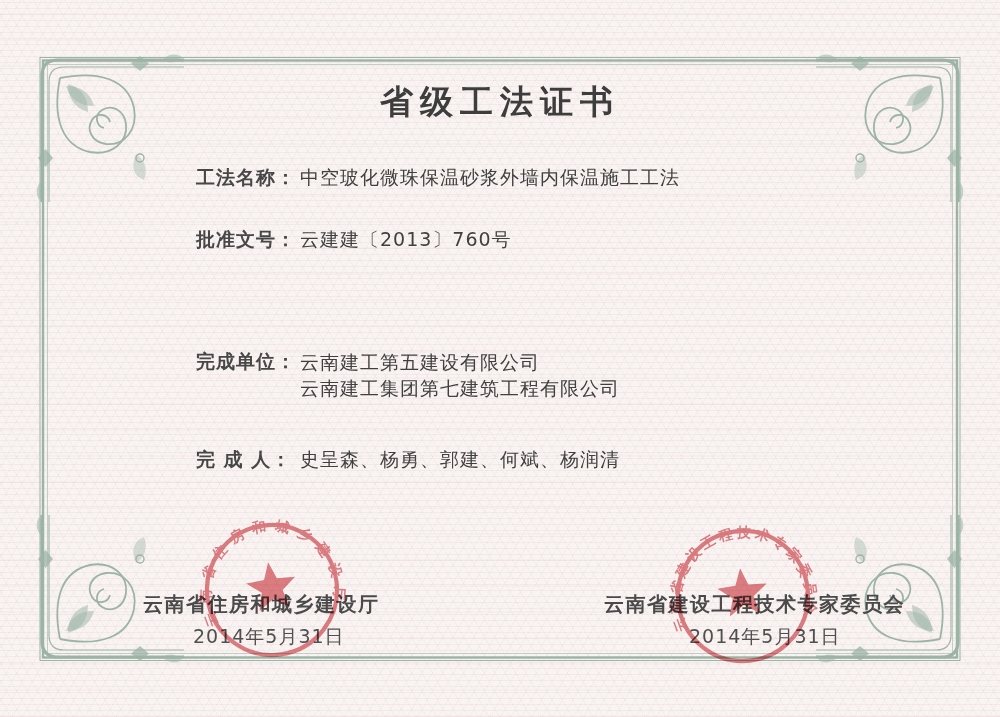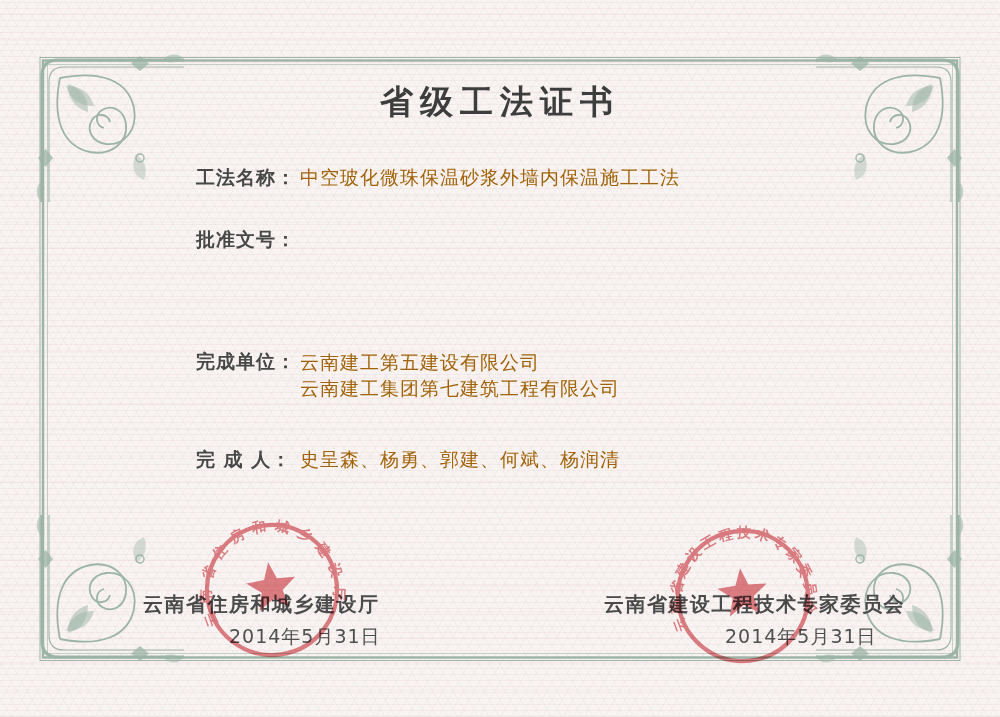--- a/index.html
+++ b/index.html
@@ -20,24 +20,24 @@
   }
   .frame { position:absolute; inset:0; width:1000px; height:717px; pointer-events:none; }
   .title {
     position:absolute; top:80px; left:0; width:100%; margin:0;
     text-align:center;
     font-family:"DejaVu Serif","Liberation Serif",serif;
     font-size:33px; font-weight:bold; letter-spacing:7px; color:#3d3d3d;
   }
   .row { position:absolute; left:168px; font-size:19px; display:flex; align-items:flex-start;margin-left:28px; }
   .lbl { font-weight:bold; width:104px; flex:0 0 104px; letter-spacing:1px; color:#474747; white-space:nowrap; }
-  .val { color:#a16207; letter-spacing:1px; white-space:nowrap; }
+  .val { color:#404040; letter-spacing:1px; white-space:nowrap; }
   .val-lines .val { display:block; line-height:26px; }
   .sig-org  { position:absolute; font-size:20px; font-weight:bold; letter-spacing:1.5px; color:#4a4a4a; white-space:nowrap; }
-  .sig-date { position:absolute; font-size:19px; letter-spacing:1px; color:#4f4f4f; white-space:nowrap;margin-left:36px; }
+  .sig-date { position:absolute; font-size:19px; letter-spacing:1px; color:#4f4f4f; white-space:nowrap; }
   .seal { position:absolute; width:150px; height:150px; mix-blend-mode:multiply; opacity:0.82; }
   .seal-left  { left:197px; top:515px; transform:rotate(-8deg); }
   .seal-right { left:668px; top:521px; transform:rotate(-6deg); }
   .seal circle { stroke:#d9666d; stroke-width:4.2; fill:none; }
   .seal .star { fill:#d9666d; }
   .sealtext { font-size:14px; font-weight:bold; fill:#d9666d; font-family:"DejaVu Sans",sans-serif; }
   .sealtext-left  { letter-spacing:8px; }
   .sealtext-right { letter-spacing:3.5px; }
 </style>
 </head>
@@ -77,20 +77,21 @@
 
   <h1 class="title">省级工法证书</h1>
 
   <div class="row" style="top:165px">
     <span class="lbl">工法名称：</span>
     <span class="val">中空玻化微珠保温砂浆外墙内保温施工工法</span>
   </div>
 
   <div class="row" style="top:227px">
     <span class="lbl">批准文号：</span>
+    <span class="val">云建建〔2013〕760号</span>
   </div>
 
 
   <div class="row" style="top:447px">
     <span class="lbl">完 成 人：</span>
     <span class="val">史呈森、杨勇、郭建、何斌、杨润清</span>
   </div>
 
   <div class="row" style="top:349px">
     <span class="lbl">完成单位：</span>

